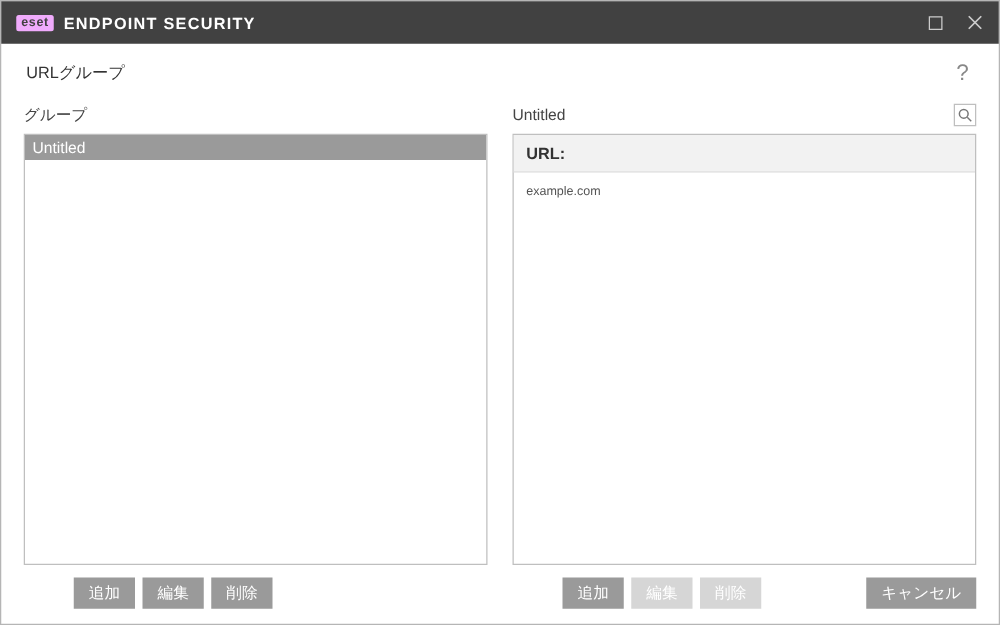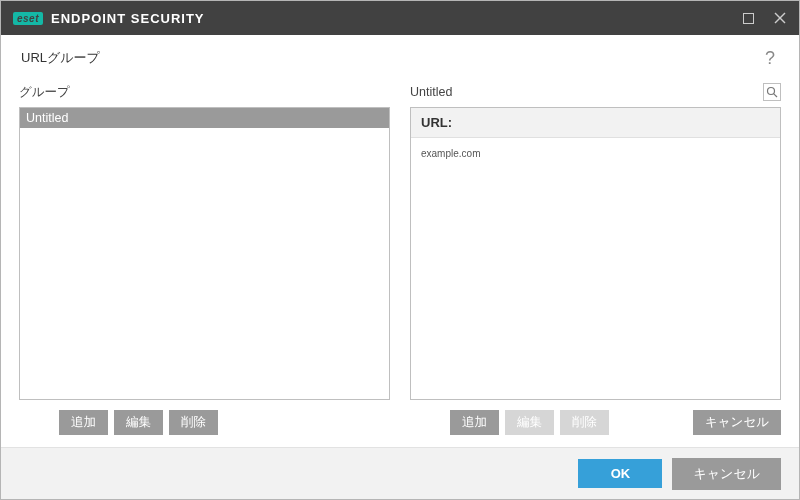--- a/index.html
+++ b/index.html
@@ -1,21 +1,21 @@
 <!DOCTYPE html>
 <html><head>
 <meta charset="utf-8">
 <style>
   * { box-sizing: border-box; margin: 0; padding: 0; }
   html, body { width: 800px; height: 500px; font-family: "Segoe UI", "Meiryo", Arial, sans-serif; background: #fff; }
   .window { width: 800px; height: 500px; display: flex; flex-direction: column; border: 1px solid #b5b5b5; }
   
   .titlebar { height: 34px; background: #414141; display: flex; align-items: center; justify-content: space-between; padding: 0 12px 0 12px; color: #fff; }
   .brand { display: flex; align-items: center; gap: 8px; }
-  .brand-badge { background: #14b8a6; color: #414141; font-weight: bold; font-size: 10px; padding: 1px 4px; border-radius: 2px; letter-spacing: 0.5px; font-style: italic; }
+  .brand-badge { background: #f0abfc; color: #414141; font-weight: bold; font-size: 10px; padding: 1px 4px; border-radius: 2px; letter-spacing: 0.5px; }
   .brand-text { font-size: 13px; letter-spacing: 1px; font-weight: 700; }
   .titlebar-controls { display: flex; gap: 18px; align-items: center; }
   .titlebar-controls .tb-btn { width: 14px; height: 14px; display: flex; align-items: center; justify-content: center; cursor: pointer; }
   .tb-max { width: 11px; height: 11px; border: 1px solid #ccc; }
   .tb-close svg { display: block; }
 
   
   .header { height: 40px; display: flex; align-items: center; justify-content: space-between; padding: 6px 20px 0 20px; }
   .header h1 { font-size: 13px; font-weight: 400; color: #333; }
   .help { font-size: 18px; color: #888; cursor: pointer; padding: 0 4px; }
@@ -111,18 +111,14 @@
         <button class="btn">追加</button>
         <button class="btn disabled">編集</button>
         <button class="btn disabled">削除</button>
         <div class="spacer"></div>
         <button class="btn wide">キャンセル</button>
       </div>
     </div>
 
   </div>
 
-  <div class="footer">
-    <button class="fbtn primary">OK</button>
-    <button class="fbtn secondary">キャンセル</button>
-  </div>
 
 </div>
 
 </body></html>

